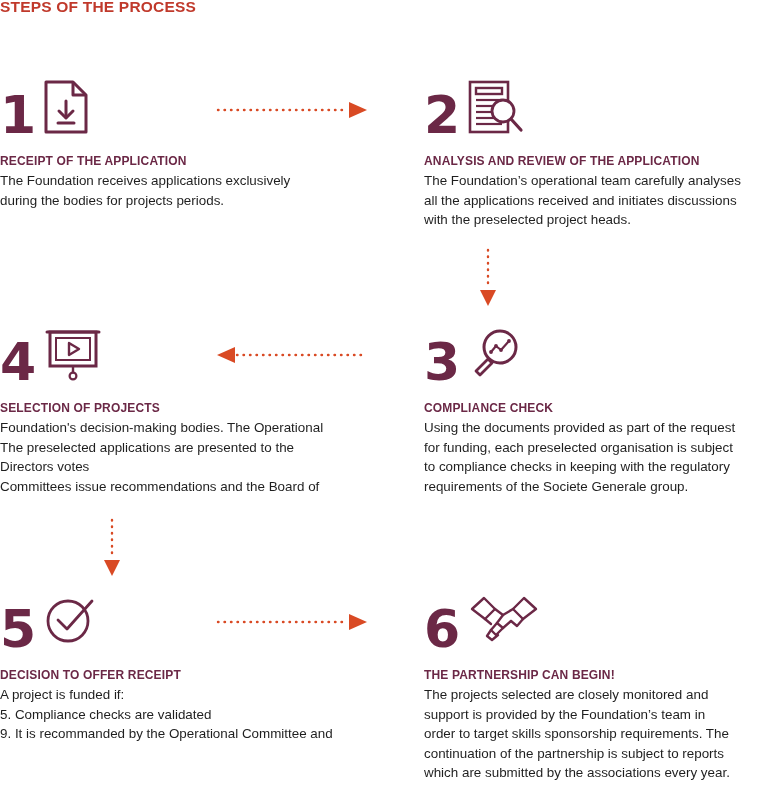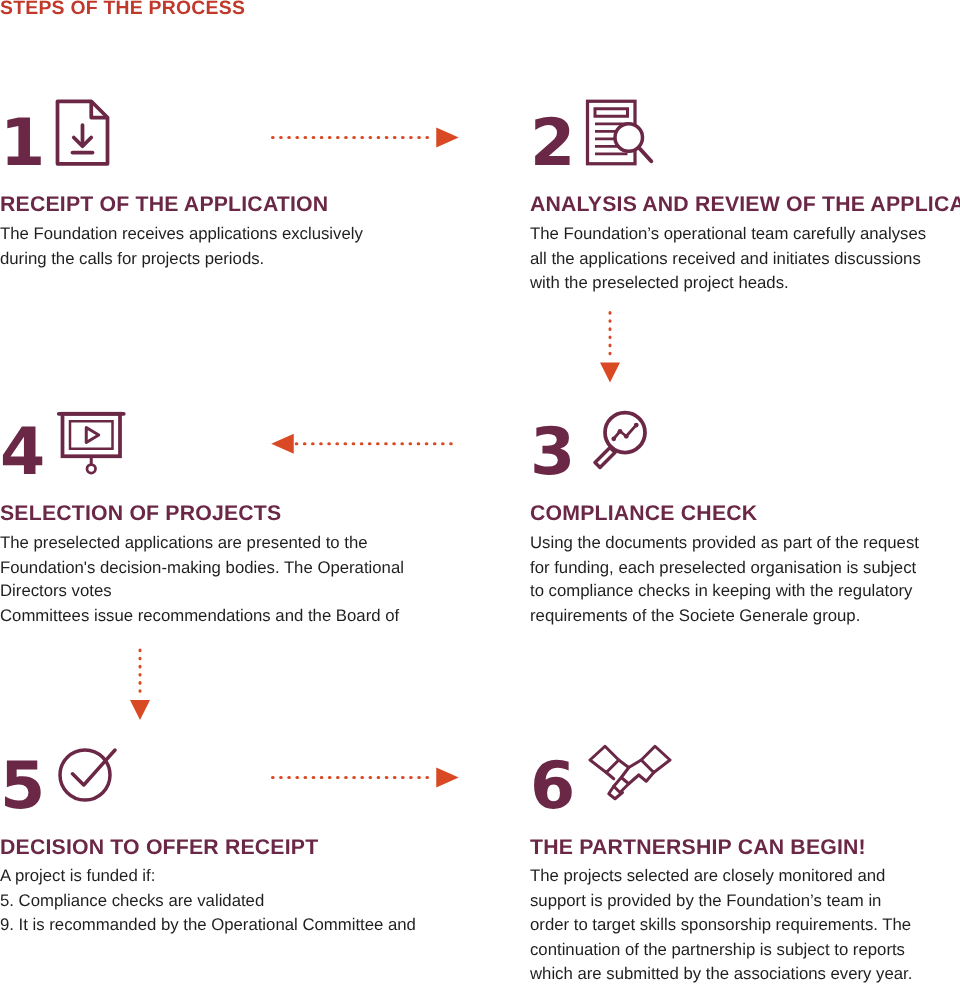--- a/index.html
+++ b/index.html
@@ -59,21 +59,21 @@
   }
 
   .step-icon {
     margin-left: 8px;
     margin-bottom: 1px;
     display: block;
   }
 
   .step-title {
     margin-top: 14px;
-    font-size: 17px;
+    font-size: 12px;
     font-weight: bold;
     color: #6B2846;
     letter-spacing: 0.15px;
     line-height: 1.2;
     white-space: nowrap;
   }
 
   .step-body {
     margin-top: 3px;
     font-size: 13.4px;
@@ -109,21 +109,21 @@
           <path d="M30 3 V16 H43" fill="none" stroke="#6B2846" stroke-width="3" stroke-linejoin="round"></path>
           <line x1="23" y1="22" x2="23" y2="38" stroke="#6B2846" stroke-width="3" stroke-linecap="round"></line>
           <path d="M16 32 L23 39 L30 32" fill="none" stroke="#6B2846" stroke-width="3" stroke-linecap="round" stroke-linejoin="round"></path>
           <line x1="15" y1="44" x2="31" y2="44" stroke="#6B2846" stroke-width="3" stroke-linecap="round"></line>
         </svg>
       </span>
     </div>
     <div class="step-title">RECEIPT OF THE APPLICATION</div>
     <div class="step-body">
       <span class="ln">The Foundation receives applications exclusively</span>
-      <span class="ln">during the calls for projects periods.</span>
+      <span class="ln">during the bodies for projects periods.</span>
     </div>
   </div>
 
   <div class="step step-right row1">
     <div class="step-head">
       <div class="step-num">2</div>
       <span class="step-icon">
         <svg width="58" height="56" viewBox="0 0 58 56">
           <rect x="3" y="3" width="38" height="50" fill="none" stroke="#6B2846" stroke-width="2.6"></rect>
           <rect x="9" y="9" width="26" height="6" fill="none" stroke="#6B2846" stroke-width="2.4"></rect>
@@ -154,22 +154,22 @@
           <rect x="7" y="6" width="46" height="34" fill="none" stroke="#6B2846" stroke-width="3"></rect>
           <rect x="13" y="12" width="34" height="22" fill="none" stroke="#6B2846" stroke-width="2"></rect>
           <path d="M26 17 L36 23 L26 29 Z" fill="none" stroke="#6B2846" stroke-width="2.4" stroke-linejoin="round"></path>
           <line x1="30" y1="40" x2="30" y2="47" stroke="#6B2846" stroke-width="2.4"></line>
           <circle cx="30" cy="50" r="3.4" fill="none" stroke="#6B2846" stroke-width="2.2"></circle>
         </svg>
       </span>
     </div>
     <div class="step-title">SELECTION OF PROJECTS</div>
     <div class="step-body">
+      <span class="ln">Foundation's decision-making bodies. The Operational</span>
       <span class="ln">The preselected applications are presented to the</span>
-      <span class="ln">Foundation's decision-making bodies. The Operational</span>
       <span class="ln">Directors votes</span>
       <span class="ln">Committees issue recommendations and the Board of</span>
     </div>
   </div>
 
   <div class="step step-right row2">
     <div class="step-head">
       <div class="step-num">3</div>
       <span class="step-icon">
         <svg width="56" height="56" viewBox="0 0 56 56">

